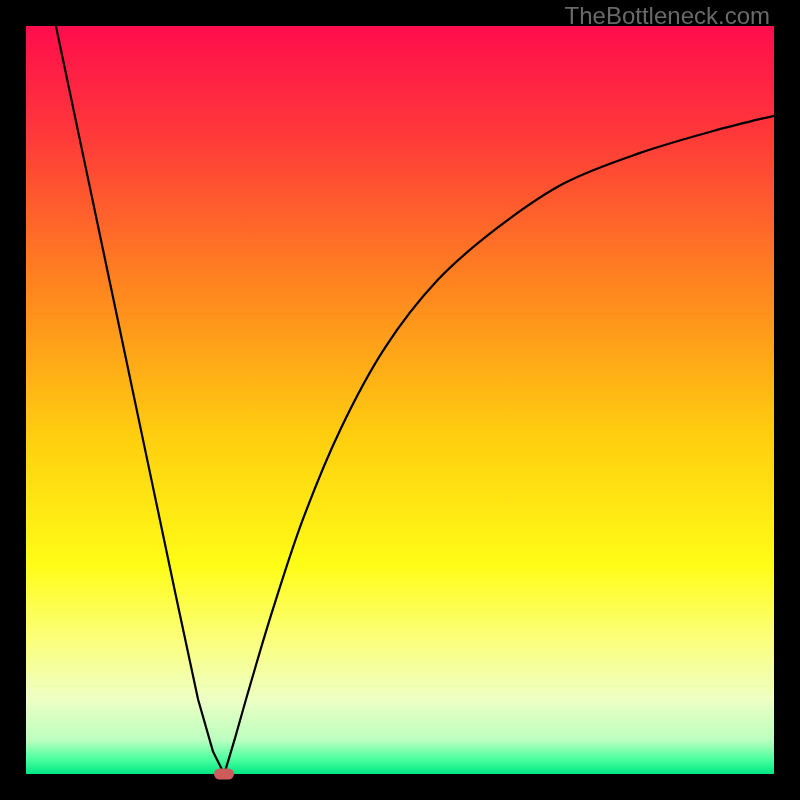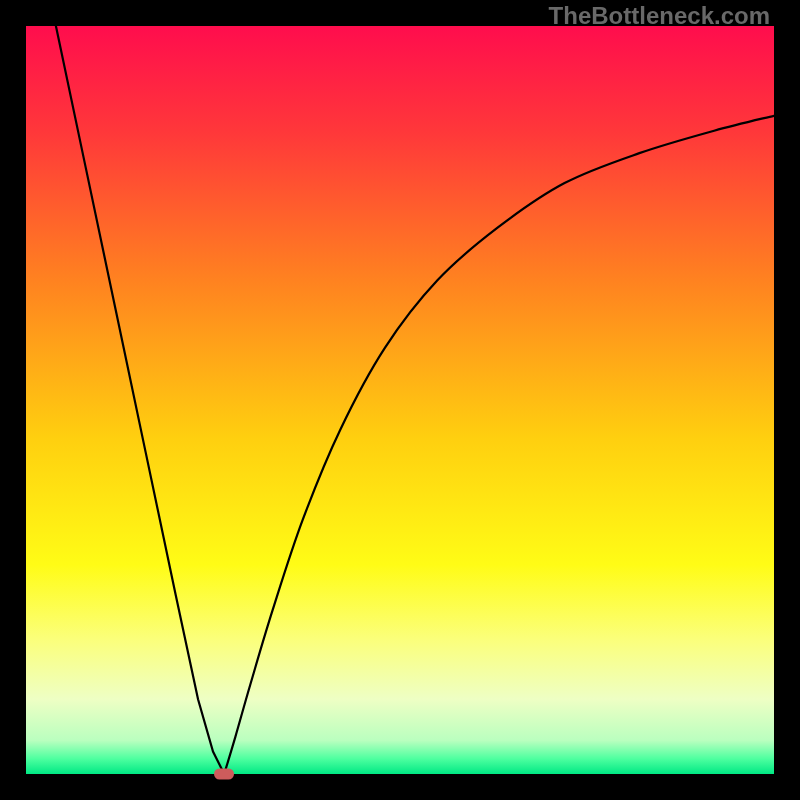--- a/index.html
+++ b/index.html
@@ -25,21 +25,21 @@
     width: 748px;
     height: 748px;
   }
   .watermark {
     position: absolute;
     top: 2px;
     right: 30px;
     font-family: Arial, Helvetica, sans-serif;
     font-size: 24px;
     color: #696969;
-    font-weight: 700;
+    font-weight: 400;
     letter-spacing: 0px;
   }
   .marker {
     position: absolute;
     width: 20px;
     height: 11px;
     background: #cd5c5c;
     border-radius: 6px;
     transform: translate(-50%, -50%);
   }

